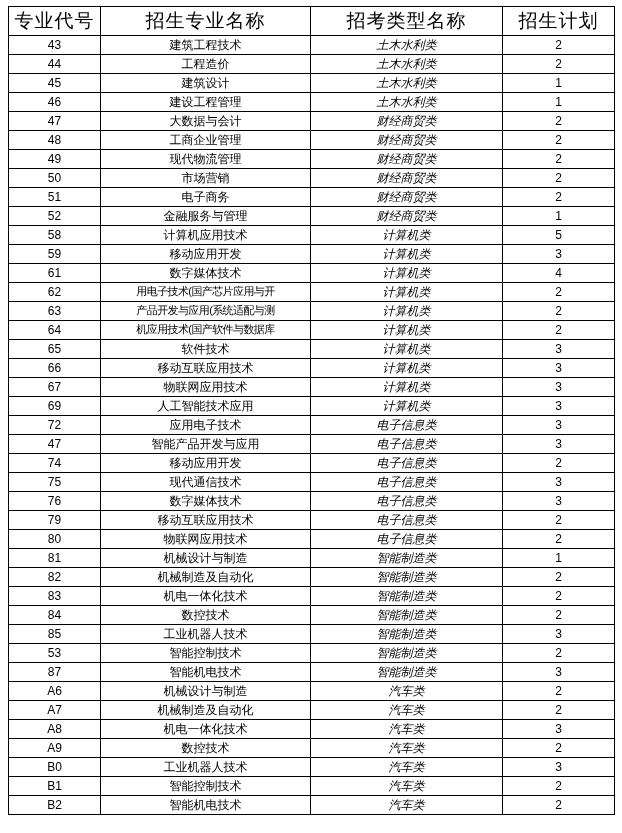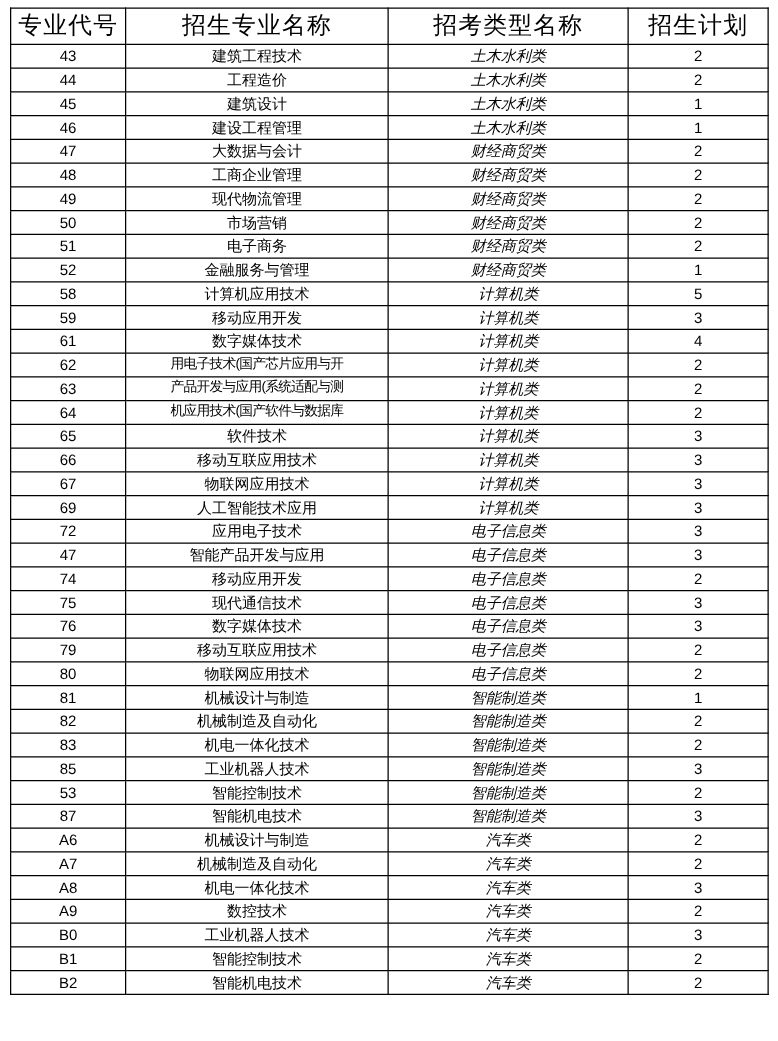--- a/index.html
+++ b/index.html
@@ -250,20 +250,26 @@
           <td class="type-cell">智能制造类</td>
           <td class="plan-cell">2</td>
         </tr>
         <tr>
           <td class="code-cell">83</td>
           <td class="name-cell">机电一体化技术</td>
           <td class="type-cell">智能制造类</td>
           <td class="plan-cell">2</td>
         </tr>
         <tr>
+          <td class="code-cell">84</td>
+          <td class="name-cell">数控技术</td>
+          <td class="type-cell">智能制造类</td>
+          <td class="plan-cell">2</td>
+        </tr>
+        <tr>
           <td class="code-cell">85</td>
           <td class="name-cell">工业机器人技术</td>
           <td class="type-cell">智能制造类</td>
           <td class="plan-cell">3</td>
         </tr>
         <tr>
           <td class="code-cell">53</td>
           <td class="name-cell">智能控制技术</td>
           <td class="type-cell">智能制造类</td>
           <td class="plan-cell">2</td>

